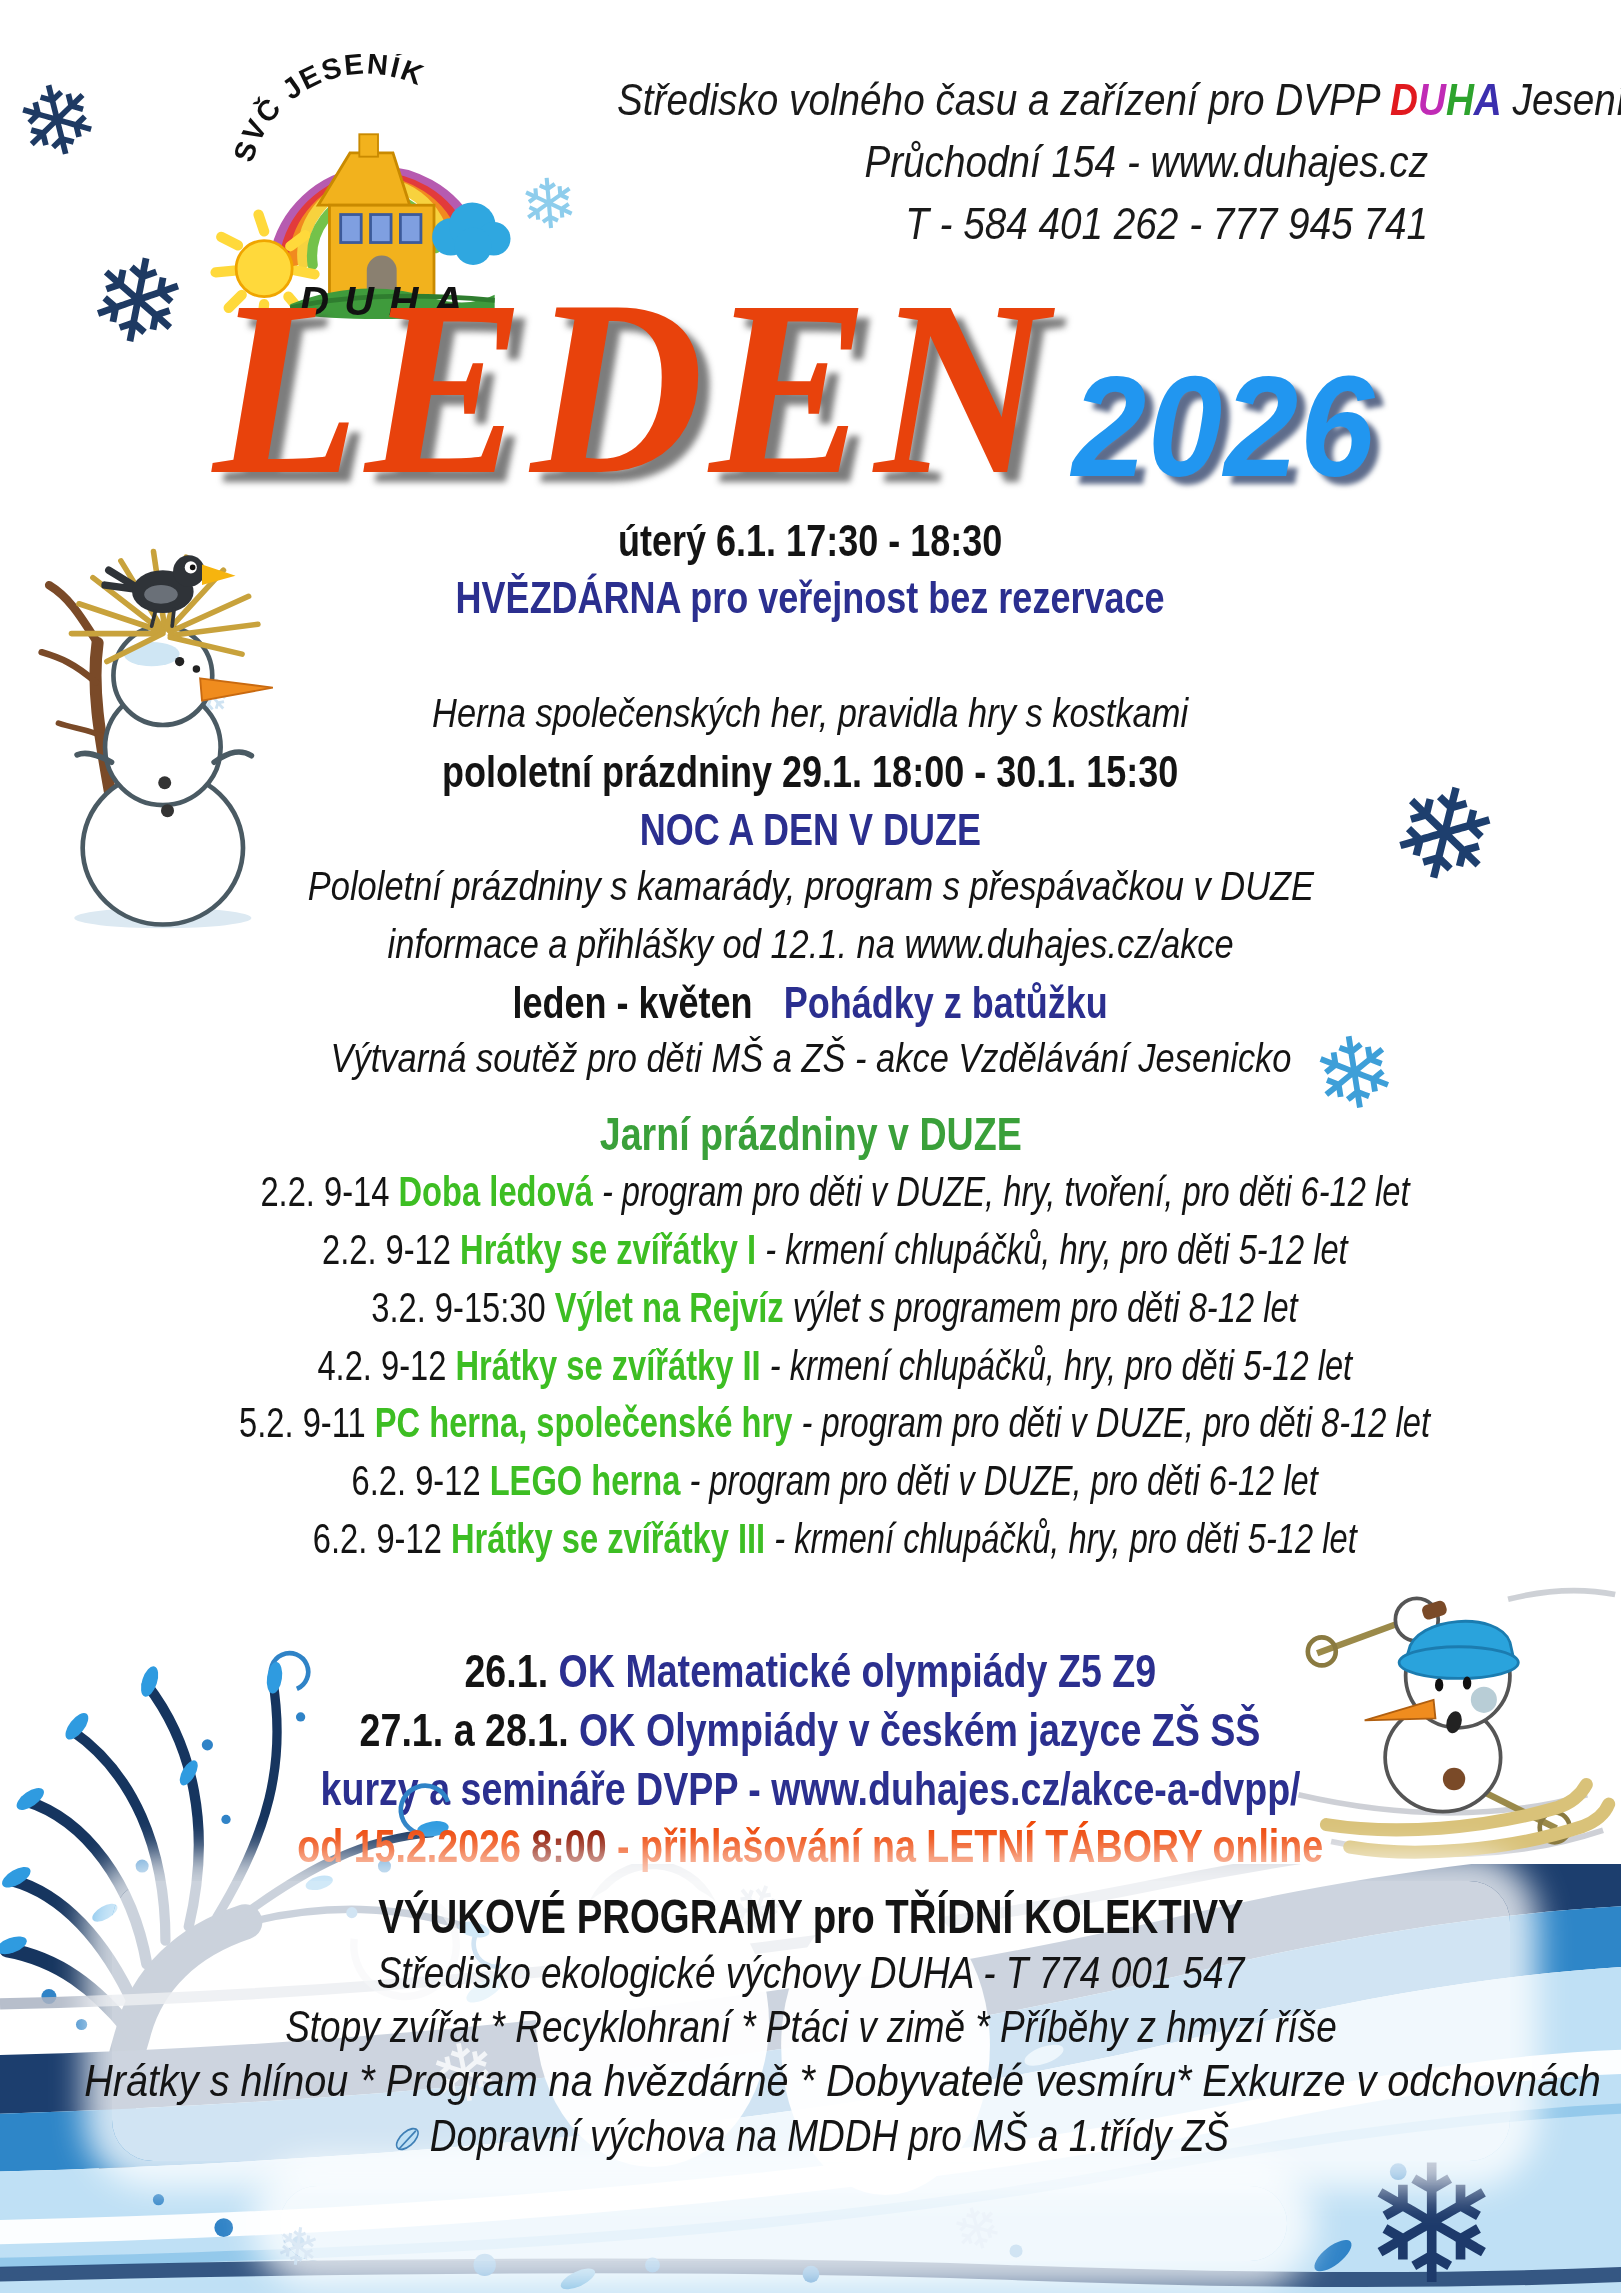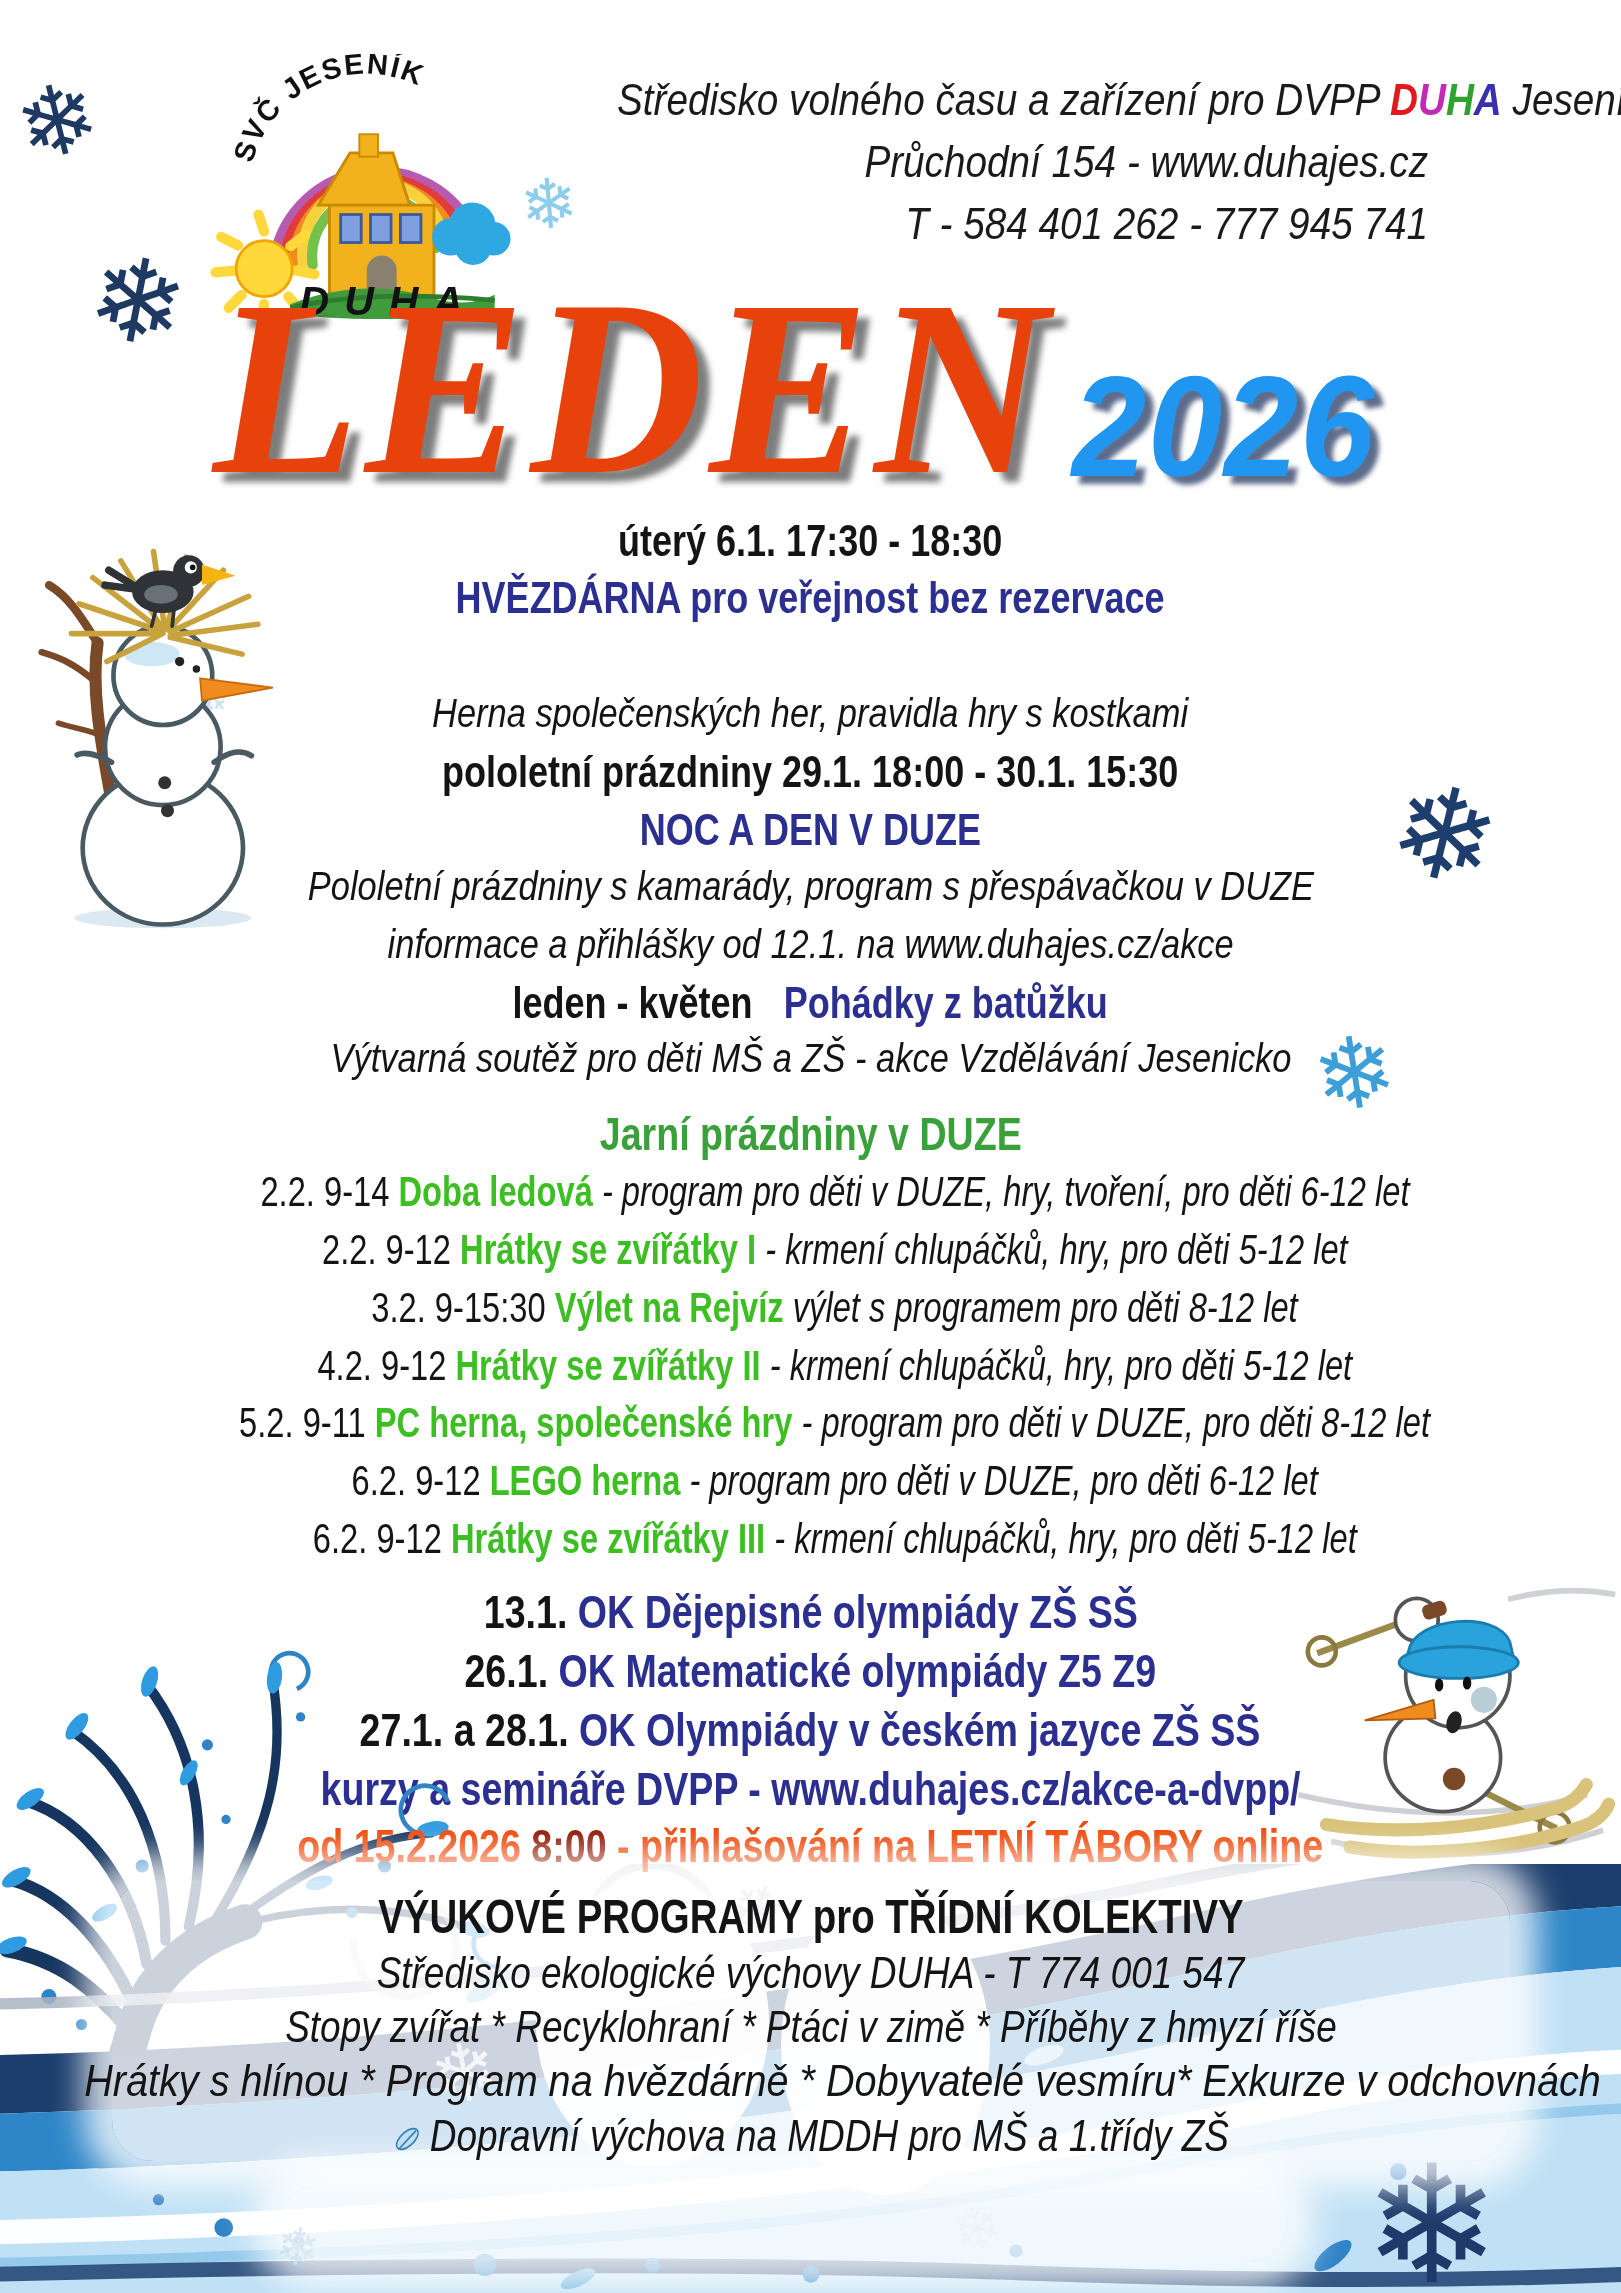--- a/index.html
+++ b/index.html
@@ -282,23 +282,20 @@
   <div class="tl f46" style="top:1398px;">
     <span class="ln n76"><span class="blk">5.2. 9-11 </span><span class="b green">PC herna, společenské hry</span><span class="i blk"> - program pro děti v DUZE, pro děti 8-12 let</span></span>
   </div>
   <div class="tl f46" style="top:1456px;">
     <span class="ln n76"><span class="blk">6.2. 9-12 </span><span class="b green">LEGO herna</span><span class="i blk"> - program pro děti v DUZE, pro děti 6-12 let</span></span>
   </div>
   <div class="tl f46" style="top:1514px;">
     <span class="ln n76"><span class="blk">6.2. 9-12 </span><span class="b green">Hrátky se zvířátky III</span><span class="i blk"> - krmení chlupáčků, hry, pro děti 5-12 let</span></span>
   </div>
 
-  <div class="tl f50" style="top:1585px;">
-    <span class="ln n80"><span class="b blk">13.1. </span><span class="b navy">OK Dějepisné  olympiády ZŠ SŠ</span></span>
-  </div>
   <div class="tl f50" style="top:1644px;">
     <span class="ln n80"><span class="b blk">26.1. </span><span class="b navy">OK Matematické olympiády Z5 Z9</span></span>
   </div>
   <div class="tl f50" style="top:1703px;">
     <span class="ln n80"><span class="b blk">27.1. a 28.1. </span><span class="b navy">OK Olympiády v českém jazyce ZŠ SŠ</span></span>
   </div>
   <div class="tl f50 b navy" style="top:1762px;"><span class="ln n80">kurzy a semináře DVPP - www.duhajes.cz/akce-a-dvpp/</span></div>
   <div class="tl f50" style="top:1819px;z-index:3;">
     <span class="ln n80"><span class="b orange">od 15.2.2026 </span><span class="b maroon">8:00</span><span class="b orange"> - přihlašování na LETNÍ TÁBORY online</span></span>
   </div>

